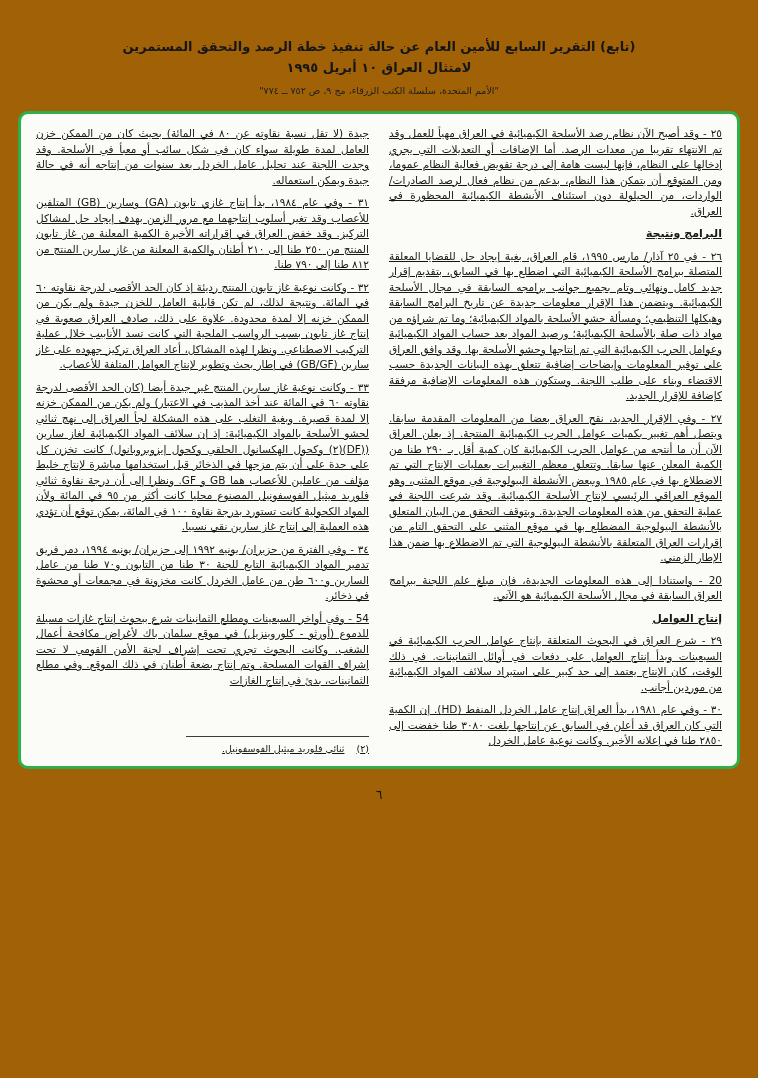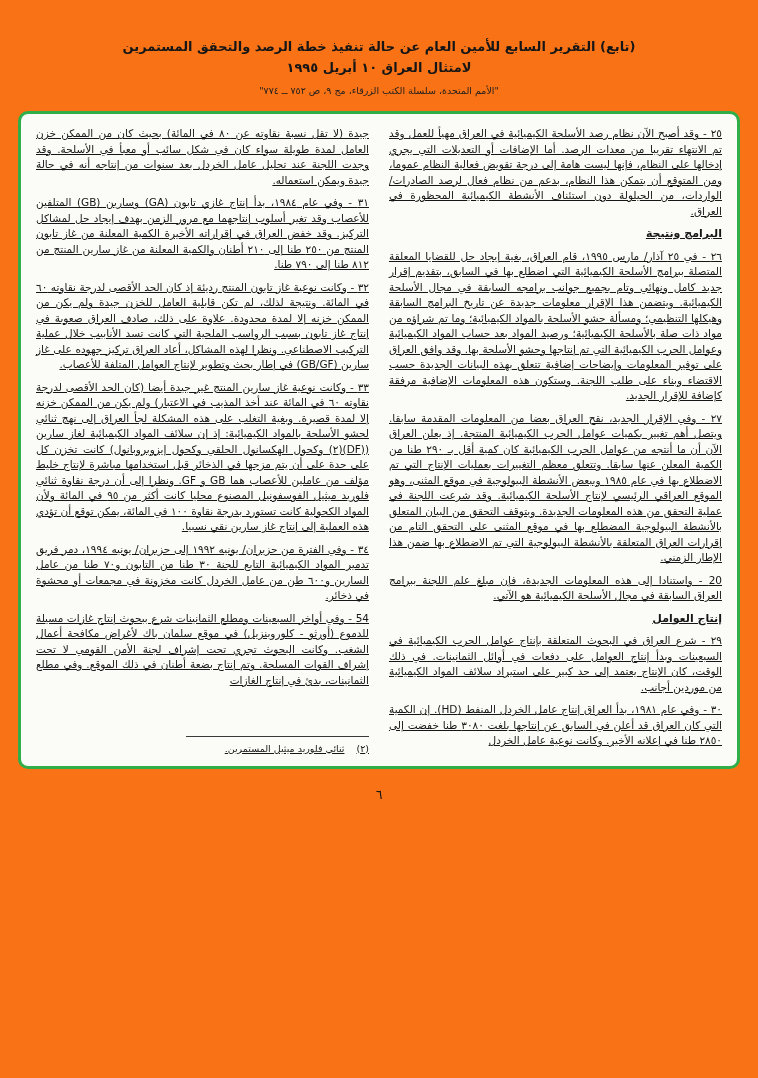--- a/index.html
+++ b/index.html
@@ -5,21 +5,21 @@
   html, body {
     margin: 0;
     padding: 0;
     background: #e9e9e6;
   }
   .page {
     position: relative;
     width: 758px;
     min-height: 1078px;
     margin: 0 auto;
-    background: #f97316;
+    background: #a16207;
     color: #161616;
     font-family: "DejaVu Sans", sans-serif;
     box-sizing: border-box;
     padding: 36px 0 18px;
     direction: rtl;
   }
   .doc-header {
     text-align: center;
     padding: 0 48px;
   }
@@ -120,21 +120,21 @@
             <p class="para">٣١ - وفي عام ١٩٨٤، بدأ إنتاج غازي تابون (GA) وسارين (GB) المتلفين للأعصاب وقد تغير أسلوب إنتاجهما مع مرور الزمن بهدف إيجاد حل لمشاكل التركيز. وقد خفض العراق في إقراراته الأخيرة الكمية المعلنة من غاز تابون المنتج من ٢٥٠ طنا إلى ٢١٠ أطنان والكمية المعلنة من غاز سارين المنتج من ٨١٢ طنا إلى ٧٩٠ طنا.</p>
             <p class="para">٣٢ - وكانت نوعية غاز تابون المنتج رديئة إذ كان الحد الأقصى لدرجة نقاوته ٦٠ في المائة. ونتيجة لذلك، لم تكن قابلية العامل للخزن جيدة ولم يكن من الممكن خزنه إلا لمدة محدودة. علاوة على ذلك، صادف العراق صعوبة في إنتاج غاز تابون بسبب الرواسب الملحية التي كانت تسد الأنابيب خلال عملية التركيب الاصطناعي. ونظرا لهذه المشاكل، أعاد العراق تركيز جهوده على غاز سارين (GB/GF) في إطار بحث وتطوير لإنتاج العوامل المتلفة للأعصاب.</p>
             <p class="para">٣٣ - وكانت نوعية غاز سارين المنتج غير جيدة أيضا (كان الحد الأقصى لدرجة نقاوته ٦٠ في المائة عند أخذ المذيب في الاعتبار) ولم يكن من الممكن خزنه إلا لمدة قصيرة. وبغية التغلب على هذه المشكلة لجأ العراق إلى نهج ثنائي لحشو الأسلحة بالمواد الكيميائية: إذ إن سلائف المواد الكيميائية لغاز سارين ((DF)(٢) وكحول الهكسانول الحلقي وكحول إيزوبروبانول) كانت تخزن كل على حدة على أن يتم مزجها في الذخائر قبل استخدامها مباشرة لإنتاج خليط مؤلف من عاملين للأعصاب هما GB و GF. ونظرا إلى أن درجة نقاوة ثنائي فلوريد ميثيل الفوسفونيل المصنوع محليا كانت أكثر من ٩٥ في المائة ولأن المواد الكحولية كانت تستورد بدرجة نقاوة ١٠٠ في المائة، يمكن توقع أن تؤدي هذه العملية إلى إنتاج غاز سارين نقي نسبيا.</p>
             <p class="para">٣٤ - وفي الفترة من حزيران/ يونيه ١٩٩٢ إلى حزيران/ يونيه ١٩٩٤، دمر فريق تدمير المواد الكيميائية التابع للجنة ٣٠ طنا من التابون و٧٠ طنا من عامل السارين و٦٠٠ طن من عامل الخردل كانت مخزونة في مجمعات أو محشوة في ذخائر.</p>
             <p class="para">54 - وفي أواخر السبعينات ومطلع الثمانينات شرع ببحوث إنتاج غازات مسيلة للدموع (أورثو - كلوروبنزيل) في موقع سلمان باك لأغراض مكافحة أعمال الشغب. وكانت البحوث تجري تحت إشراف لجنة الأمن القومي لا تحت إشراف القوات المسلحة. وتم إنتاج بضعة أطنان في ذلك الموقع. وفي مطلع الثمانينات، بدئ في إنتاج الغازات</p>
           </div>
         <div class="footnote-area">
           <div class="footnote-rule"></div>
           <div class="footnote-row">
             <span>(٢)</span>
-            <span>ثنائي فلوريد ميثيل المستمرين.</span>
+            <span>ثنائي فلوريد ميثيل الفوسفونيل.</span>
           </div>
         </div>
       </section>
 
     </div>
   </div>
 
   <div class="page-number">٦</div>
 
 </div>

